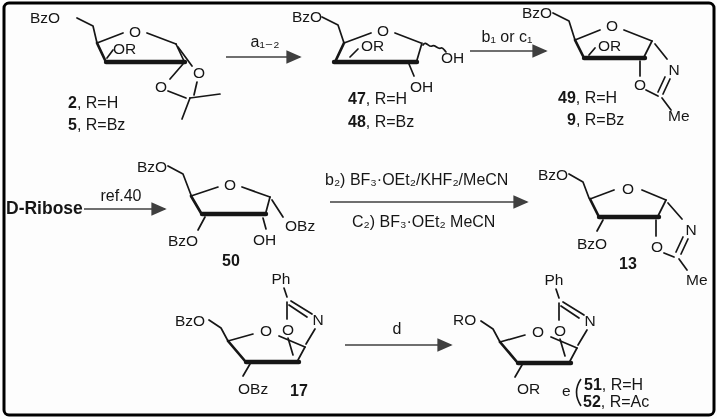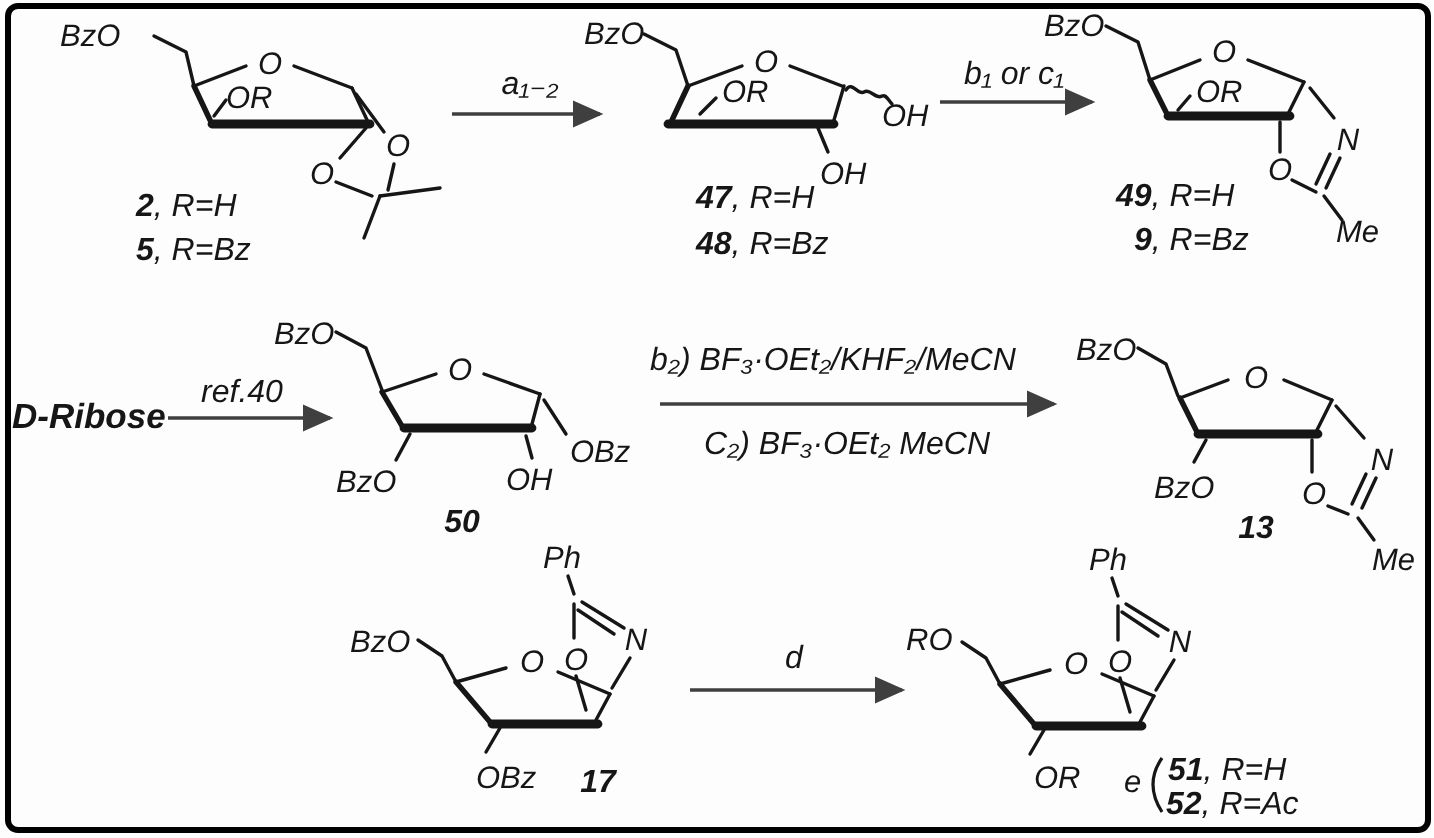--- a/index.html
+++ b/index.html
@@ -1,16 +1,16 @@
 <!DOCTYPE html>
 <html><head>
 <meta charset="utf-8">
 <style>
   html,body{margin:0;padding:0;background:#ffffff;}
-  .scheme-wrap{width:717px;height:419px;position:relative;background:#fdfdfd;font-style:italic;}
+  .scheme-wrap{width:717px;height:419px;position:relative;background:#fdfdfd;}
   svg{display:block;}
   text{fill:#161616;font-family:"Liberation Sans","DejaVu Sans",sans-serif;}
   .atom{font-size:15.5px;}
   .cmpd{font-size:16px;}
   .num{font-weight:700;}
   .cond{font-size:16px;}
   .start-mat{font-size:17.5px;font-weight:700;}
   .mid{text-anchor:middle;}
   .bond{stroke:#161616;stroke-width:1.7;fill:none;stroke-linecap:round;stroke-linejoin:round;}
   .bold{stroke-width:4.4;}

